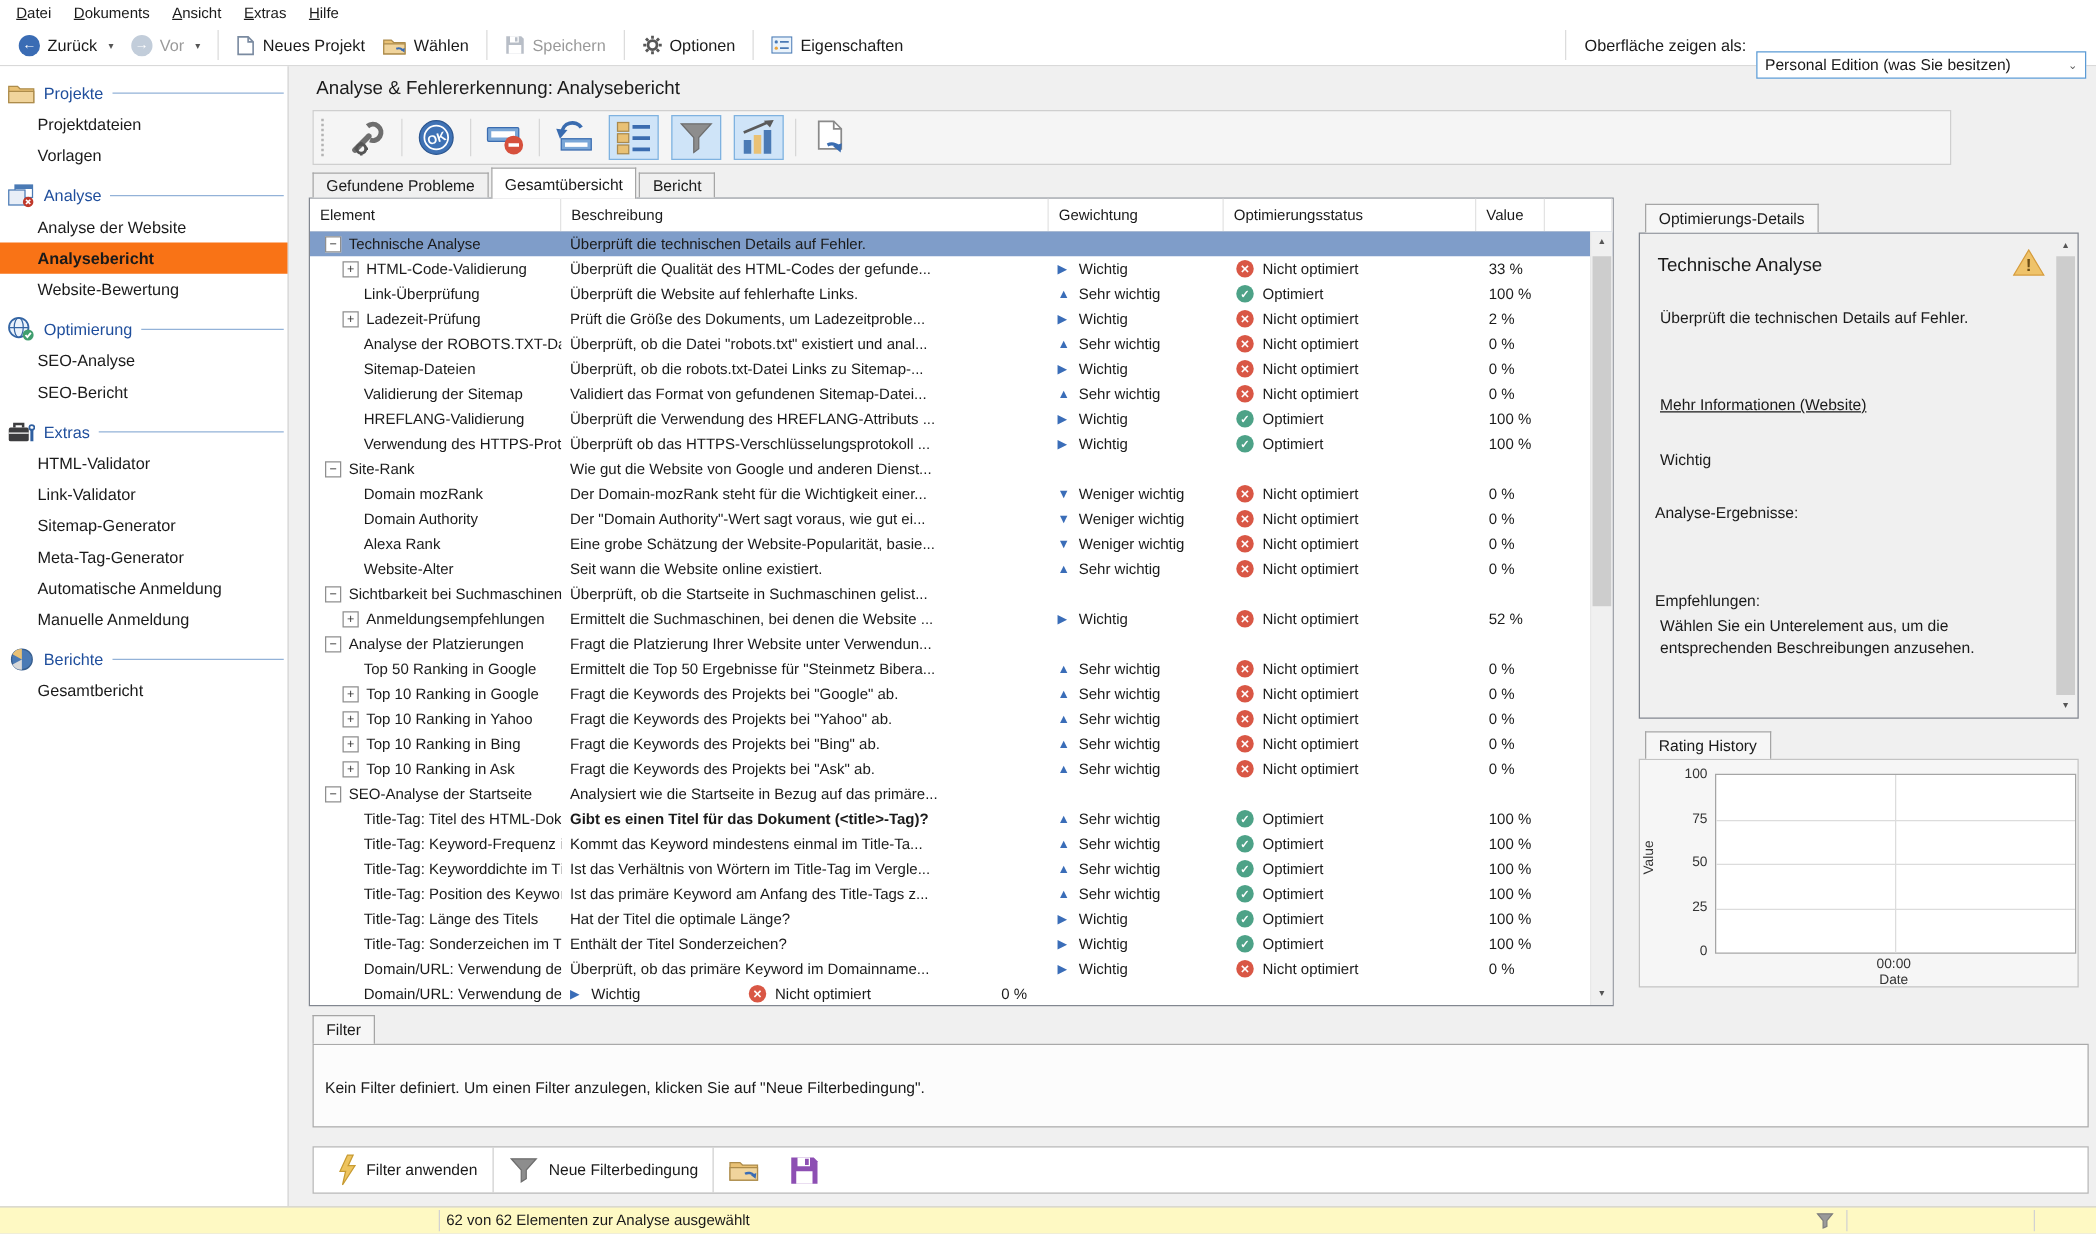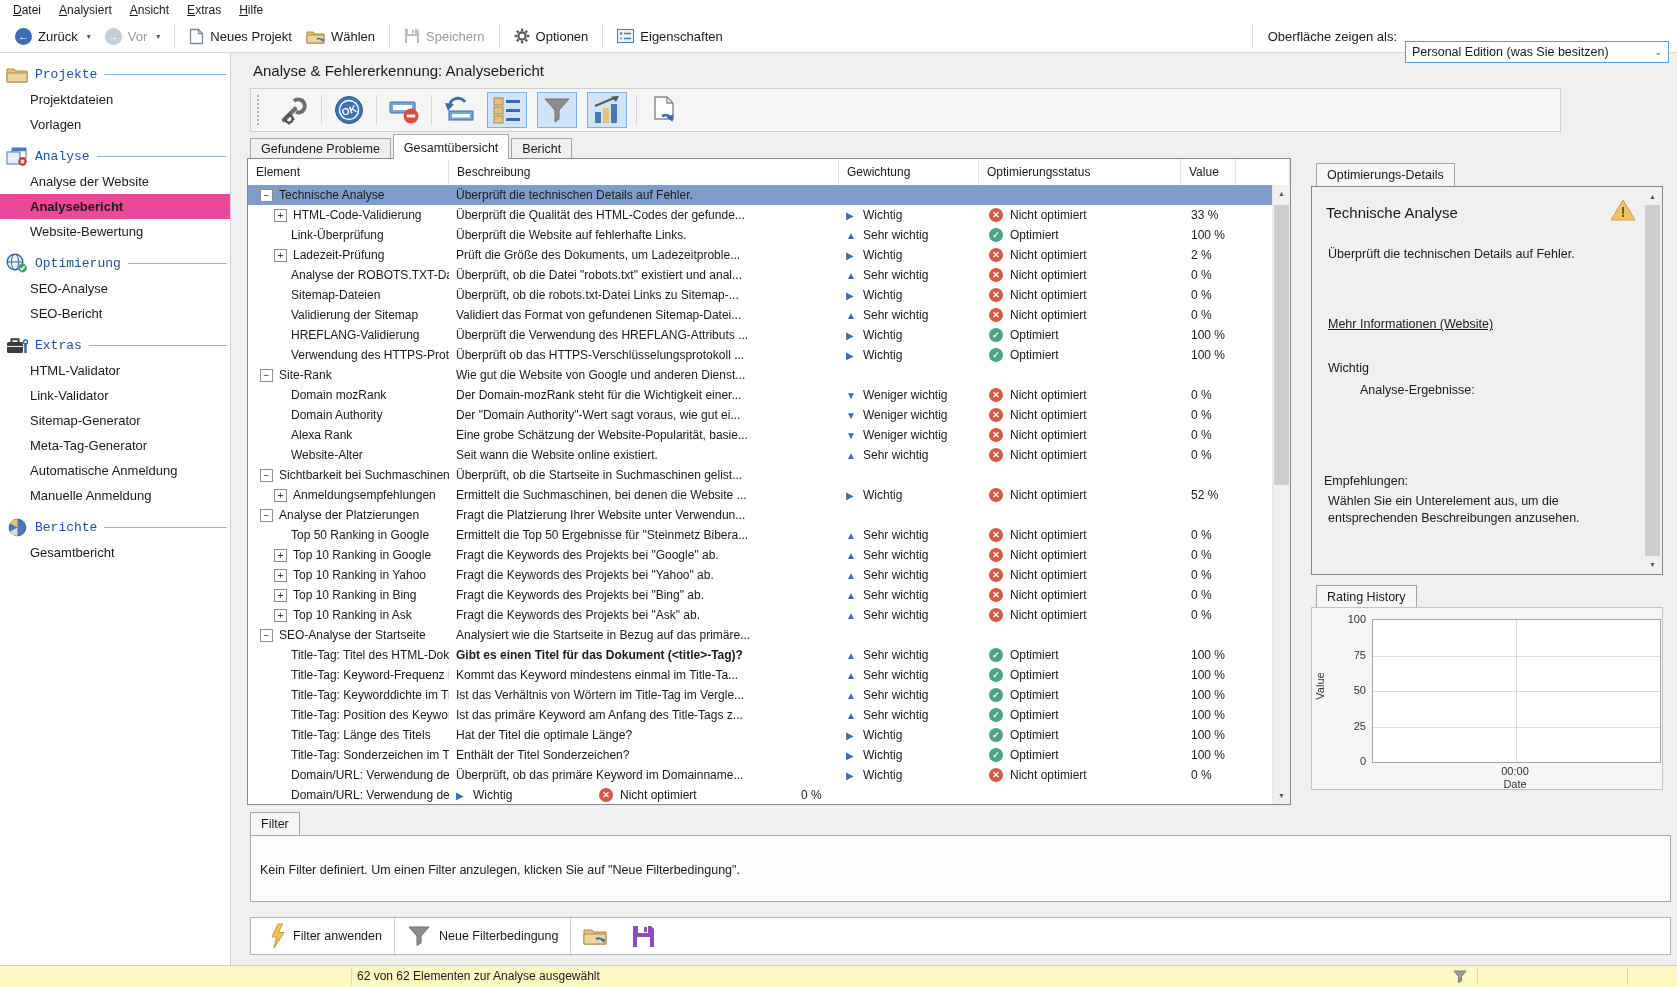--- a/index.html
+++ b/index.html
@@ -24,26 +24,26 @@
         align-items:center;justify-content:center;font-size:11px;line-height:17px;}
   .circ.gray{background:#c2cdda;color:#fff;}
   .tb-right{margin-left:auto;display:flex;align-items:center;gap:8px;}
   .combo{display:flex;align-items:center;justify-content:space-between;width:264px;height:22px;
          background:#fff;border:1px solid #5b9bd5;padding:0 6px;font-size:12.5px;box-sizing:border-box;margin-top:32px;}
   .combo .chev{font-size:9px;}
 
   
   .sidebar{position:absolute;left:0;top:53px;width:231px;height:912px;background:#fff;
            border-right:1px solid #cfcfcf;box-sizing:border-box;padding-top:8px;font-size:13px;}
-  .sb-header{display:flex;align-items:center;gap:7px;height:26px;padding-left:6px;color:#1f4e9c;font-family:Liberation Mono, monospace;}
+  .sb-header{display:flex;align-items:center;gap:7px;height:26px;padding-left:6px;color:#1f4e9c;}
   .sb-header.gap{margin-top:6px;}
   .sb-icon{display:inline-flex;width:22px;justify-content:center;}
   .sb-line{flex:1;height:1px;background:#93b2d8;margin-right:3px;}
   .sb-item{height:25px;line-height:25px;padding-left:30px;cursor:default;white-space:nowrap;}
-  .sb-item.sel{background:#ec4899;font-weight:bold;}
+  .sb-item.sel{background:#f97316;font-weight:bold;}
 
   
   .page-title{position:absolute;left:253px;top:62px;font-size:15px;}
   .icon-toolbar{position:absolute;left:250px;top:88px;width:1311px;height:44px;background:#f5f5f5;
                 border:1px solid #cfcfcf;box-sizing:border-box;display:flex;align-items:center;padding-left:3px;}
   .grip{width:4px;height:30px;border-left:2px dotted #b3b3b3;margin:0 8px 0 3px;}
   .itb{background:none;border:1px solid transparent;width:46px;height:38px;display:flex;
        align-items:center;justify-content:center;padding:0;cursor:default;}
   .itb.active{background:#cfe4f8;border:1px solid #7fb2e0;width:40px;height:36px;margin:0 5px;}
   .itb-sep{width:1px;height:30px;background:#d7d7d7;margin:0 4px;}
@@ -120,21 +120,21 @@
   .sb-div{position:absolute;top:2px;bottom:2px;width:1px;background:#d2d2d2;}
   .sb-filt{position:absolute;left:1453px;top:4px;}
 </style>
 </head>
 <body>
 
 <div class="app">
 
   <div class="menubar">
       <span class="menu-item">Datei</span>
-      <span class="menu-item">Analysiert</span>
+      <span class="menu-item">Dokuments</span>
       <span class="menu-item">Ansicht</span>
       <span class="menu-item">Extras</span>
       <span class="menu-item">Hilfe</span>
     </div>
 
   <div class="toolbar">
     <div class="tbtn">
       <span class="circ">←</span>
       <span>Zurück</span>
       <span class="chev">▾</span>
@@ -872,21 +872,21 @@
     <div class="dt-title">Technische Analyse</div>
     <span class="warn-wrap">
       <svg width="26" height="22">
           <polygon points="13,1 25,21 1,21" fill="#efc36a" stroke="#d69c3c"></polygon>
           <text x="13" y="18" text-anchor="middle" font-size="14" font-weight="bold" fill="#6b4d15" font-family="Liberation Sans, sans-serif">!</text>
         </svg>
     </span>
     <div class="dt-desc">Überprüft die technischen Details auf Fehler.</div>
     <div class="dt-link">Mehr Informationen (Website)</div>
     <div class="dt-weight">Wichtig</div>
-    <div class="dt-sublabel" style="top:196px;margin-left:36px;">Analyse-Ergebnisse:</div>
+    <div class="dt-sublabel" style="top:216px;">Analyse-Ergebnisse:</div>
     <div class="dt-sublabel" style="top:287px;">Empfehlungen:</div>
     <div class="dt-hint" style="top:306px;">Wählen Sie ein Unterelement aus, um die entsprechenden Beschreibungen anzusehen.</div>
     <div class="vscroll" style="top:1px;right:1px;bottom:1px;">
       <span class="vs-btn" style="top:0">▲</span>
       <div class="vs-thumb" style="top:17px;bottom:17px;"></div>
       <span class="vs-btn" style="bottom:0">▼</span>
     </div>
   </div>
 
   <div class="solo-tab" style="left:1316px;top:585px;height:22px;">

